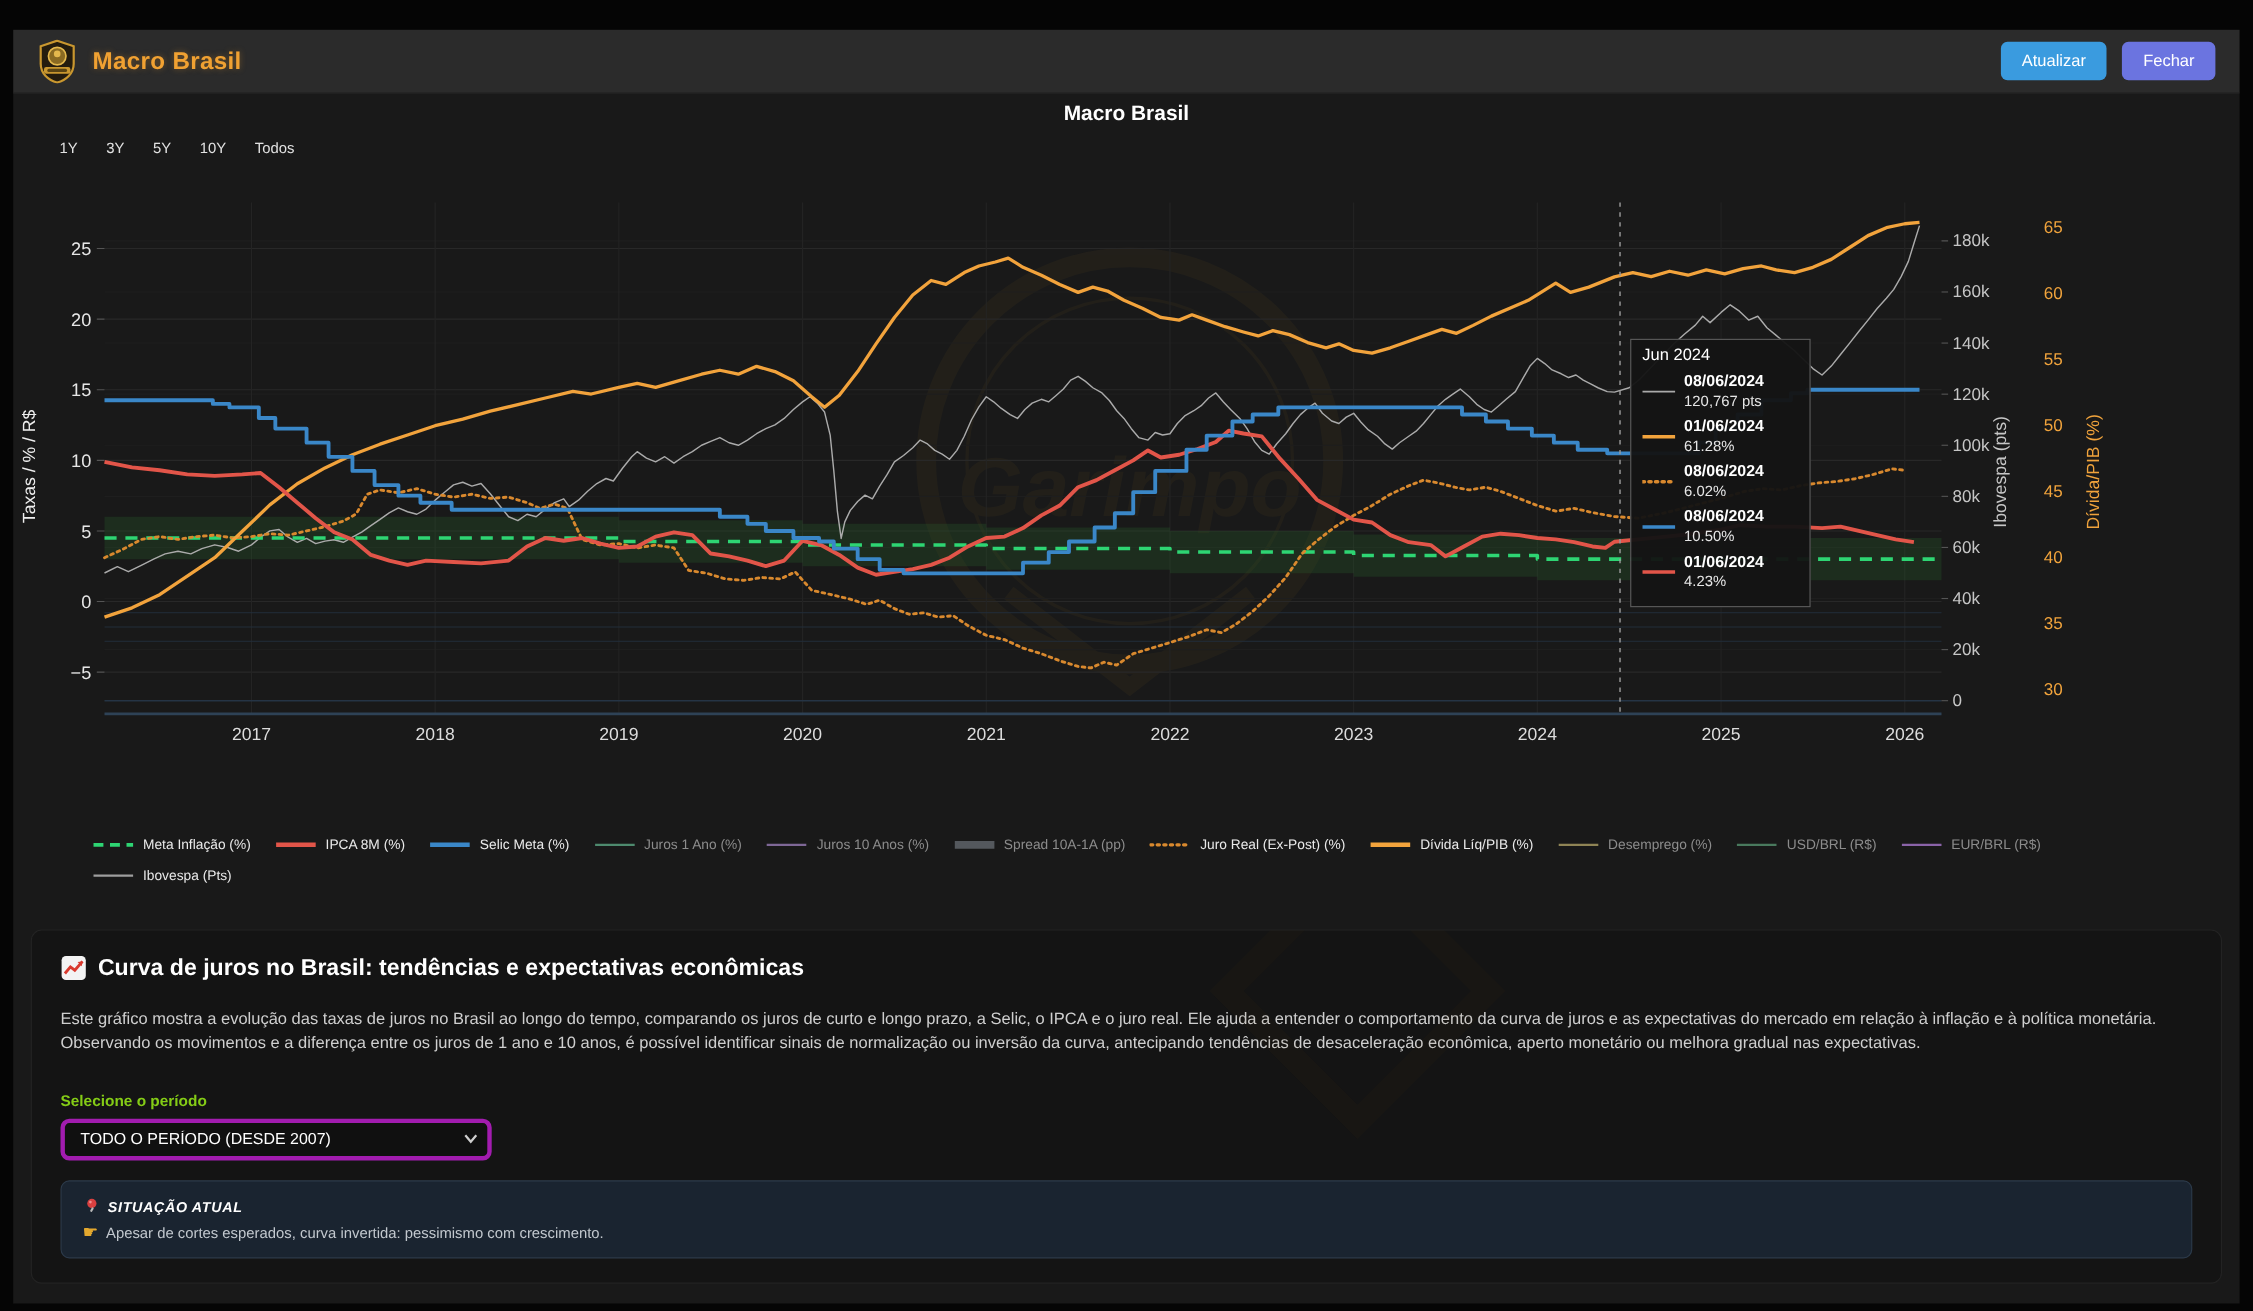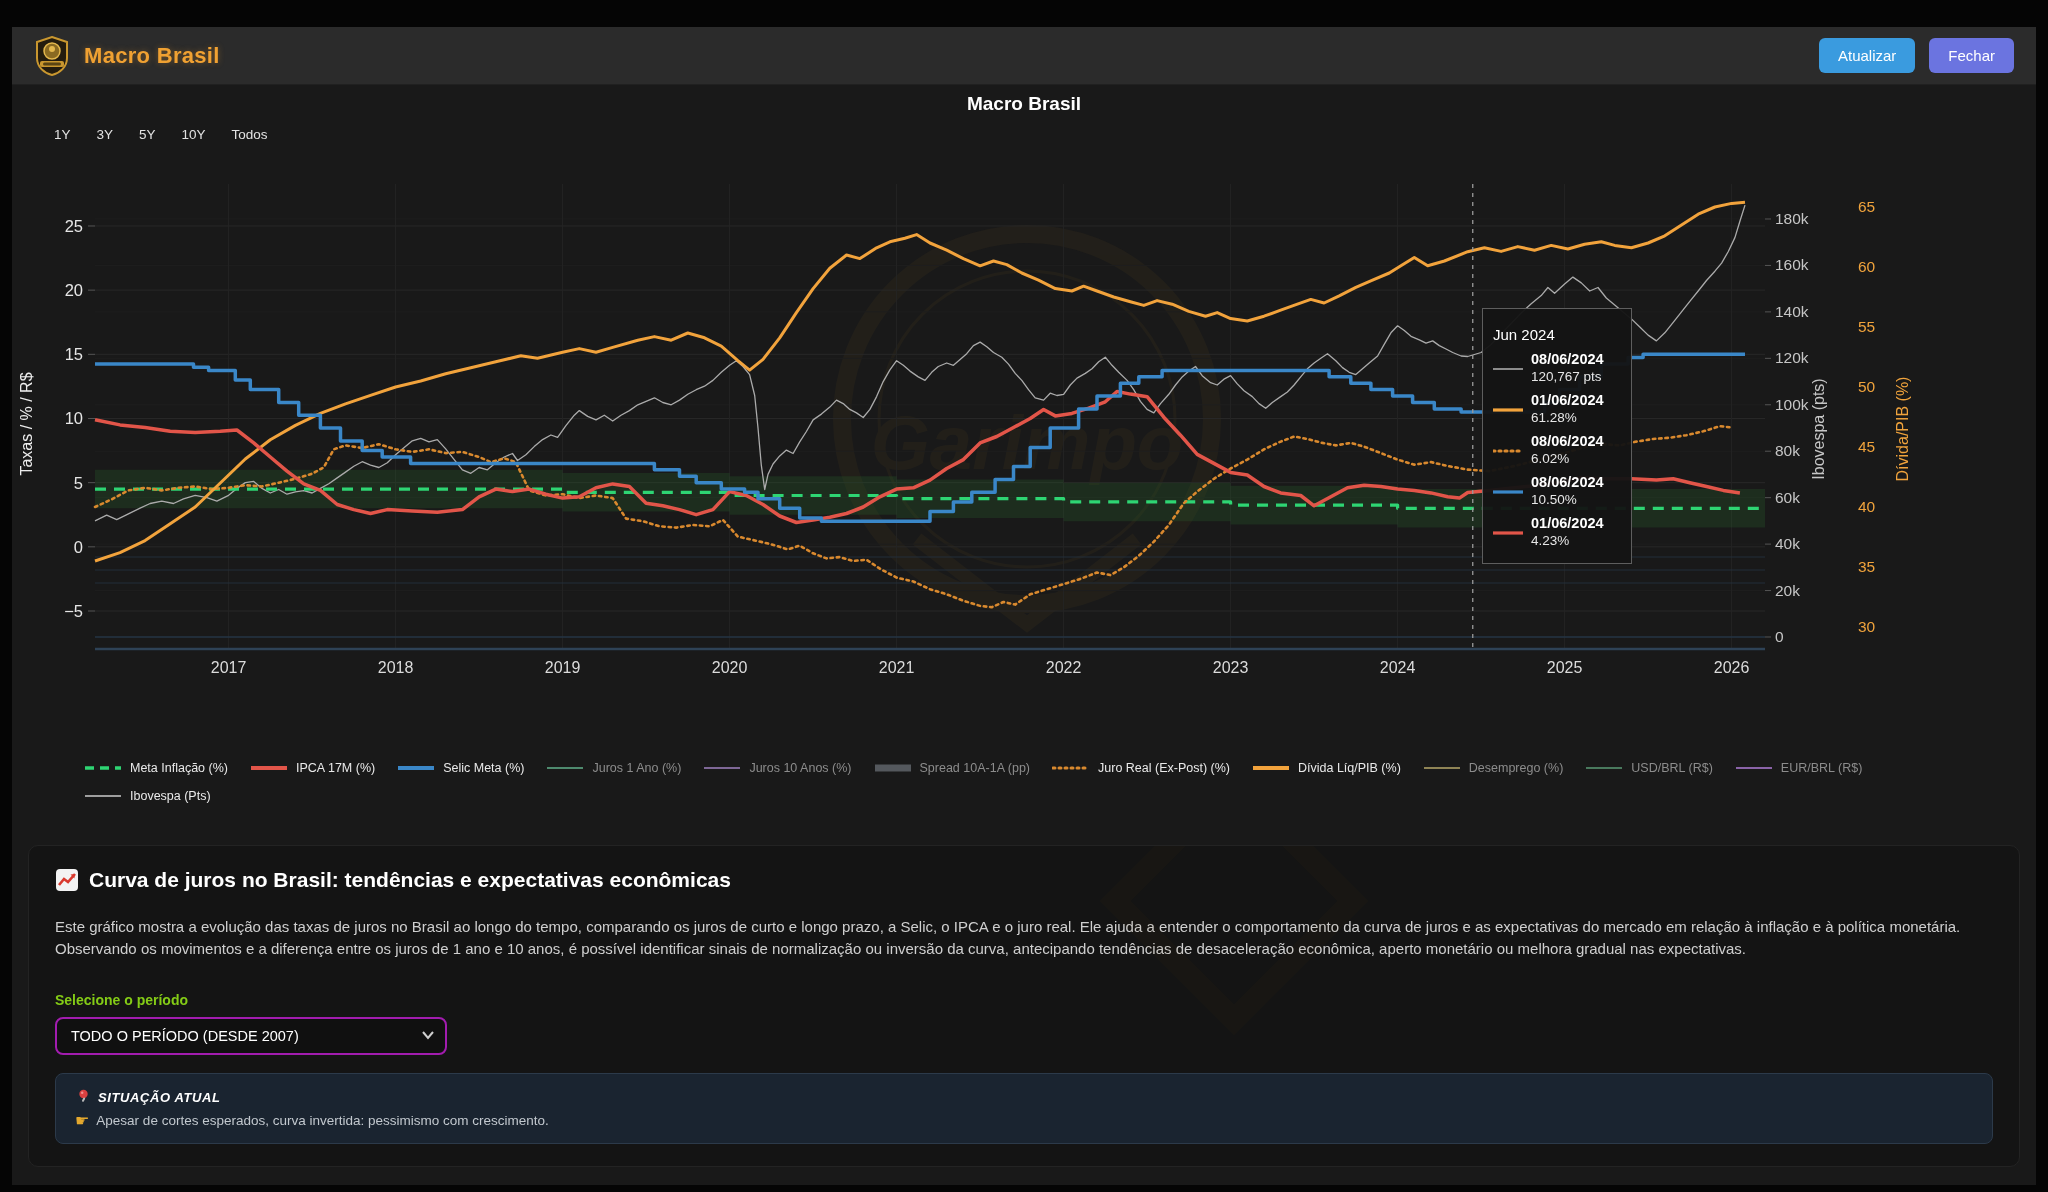--- a/index.html
+++ b/index.html
@@ -18,22 +18,22 @@
     cursor:pointer; font-family:inherit; }
   .btn.blue { background:#3a9bdf; margin-right:14px; }
   .btn.indigo { background:#6b74e0; }
   
   .chart-block { position:relative; }
   .chart-title { text-align:center; color:#fff; font-size:19px; font-weight:bold; margin-top:8px; }
   .range-row { display:flex; gap:26px; margin:12px 0 0 42px; height:20px;text-align:right; }
   .range-row span { color:#e2e2e2; font-size:13.5px; cursor:pointer; }
   #chart-svg { display:block; margin-top:22px; }
   
-  .tooltip { position:absolute; left:1470px; top:215px; width:150px;
-    background:rgba(20,20,20,.96); border:1px solid #5e5e5e; padding:17px 10px 8px 10px;
+  .tooltip { position:absolute; left:1470px; top:215px; width:164px;
+    background:rgba(20,20,20,.96); border:1px solid #5e5e5e; padding:5px 10px 8px 10px;
     z-index:5; }
   .tooltip .tt-title { color:#fff; font-size:15px; margin-bottom:7px; }
   .tt-row { display:flex; margin-bottom:6px; }
   .tt-swatch { width:30px; flex:0 0 30px; margin-right:8px; padding-top:8px; }
   .tt-date { color:#fff; font-size:14.5px; font-weight:bold; line-height:18px; }
   .tt-val { color:#e6e6e6; font-size:13.5px; line-height:17px; }
   
   .legend { display:flex; flex-wrap:wrap; column-gap:22px; row-gap:14px;
     width:1850px; margin:72px 0 0 72px; }
   .legend-item { display:flex; align-items:center; gap:8px; cursor:pointer; }
@@ -42,21 +42,21 @@
   
   .info-card { position:relative; margin:42px 16px 0 16px; background:#141414;
     border:1px solid #232323; border-radius:10px; padding:22px 26px; overflow:hidden; }
   .info-title { display:flex; align-items:center; gap:10px; color:#fff;
     font-size:21px; font-weight:bold; }
   .info-desc { margin-top:24px; color:#cfcfcf; font-size:15px; line-height:1.45;
     max-width:1940px; }
   .sel-label { margin-top:32px; color:#84cc16; font-size:14px; font-weight:bold; }
   .sel-wrap { position:relative; width:392px; margin-top:9px; }
   .sel-wrap select { width:100%; height:38px; background:#101010; color:#fff;
-    border:2px solid #a21caf; border-radius:8px; padding:0 34px 0 14px; font-size:14.5px;
+    border:4px solid #a21caf; border-radius:8px; padding:0 34px 0 14px; font-size:14.5px;
     appearance:none; -webkit-appearance:none; font-family:inherit; }
   .sel-chev { position:absolute; right:12px; top:13px; pointer-events:none; }
   .situation { margin-top:18px; background:#1a2430; border:1px solid #2c3a4a;
     border-radius:8px; padding:15px 19px; }
   .sit-head { display:flex; align-items:flex-end; gap:8px; color:#fff; font-size:13px;
     font-weight:bold; letter-spacing:.6px;font-style:italic; }
   .sit-line1 { margin-top:12px; color:#fff; font-size:16px; font-weight:bold; }
   .sit-line2 { margin-top:8px; color:#c2c8ce; font-size:13.5px; display:flex;
     align-items:center; gap:7px; }
   .hand { color:#e3a82e; font-size:16px; line-height:13px; }
@@ -271,21 +271,21 @@
         <div class="legend-item">
           <svg width="38" height="8">
             <line x1="1" y1="4" x2="37" y2="4" stroke="#2ed573" stroke-width="3.5" stroke-dasharray="9,6"></line>
           </svg>
           <span class="lbl">Meta Inflação (%)</span>
         </div>
         <div class="legend-item">
           <svg width="38" height="8">
             <line x1="1" y1="4" x2="37" y2="4" stroke="#e25549" stroke-width="4"></line>
           </svg>
-          <span class="lbl">IPCA 17M (%)</span>
+          <span class="lbl">IPCA 8M (%)</span>
         </div>
         <div class="legend-item">
           <svg width="38" height="8">
             <line x1="1" y1="4" x2="37" y2="4" stroke="#3a87c8" stroke-width="4"></line>
           </svg>
           <span class="lbl">Selic Meta (%)</span>
         </div>
         <div class="legend-item dim">
           <svg width="38" height="8">
             <line x1="1" y1="4" x2="37" y2="4" stroke="#4e8a6e" stroke-width="2"></line>

